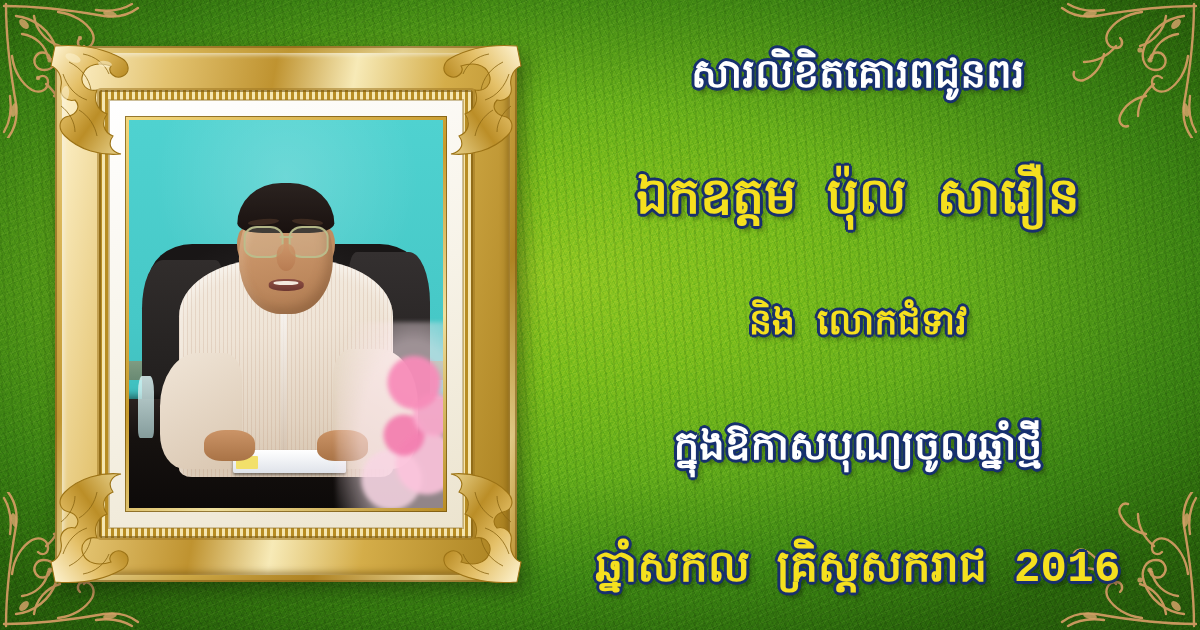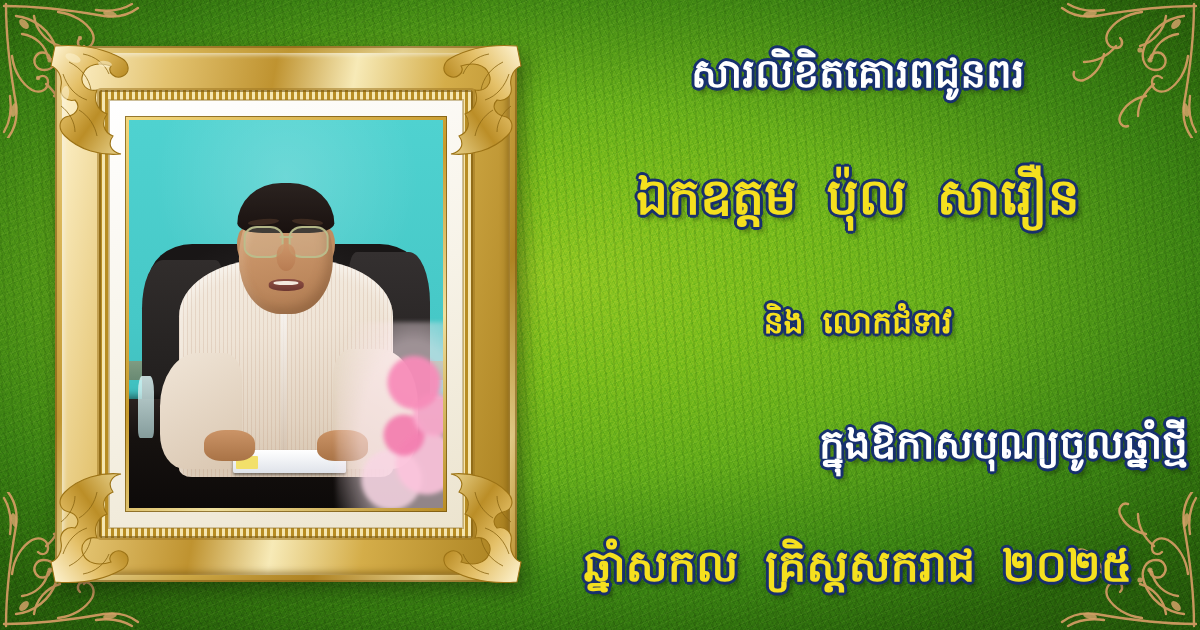--- a/index.html
+++ b/index.html
@@ -194,22 +194,22 @@
   .tline.gold{
     color:#f5e01e;
     text-shadow:
       -2px -2px 0 #19306d, 2px -2px 0 #19306d, -2px 2px 0 #19306d, 2px 2px 0 #19306d,
       -3px 0 0 #19306d, 3px 0 0 #19306d, 0 -3px 0 #19306d, 0 3px 0 #19306d,
       4px 5px 5px rgba(0,0,0,.40);
     font-family: Liberation Mono, monospace;
   }
   #l1{font-size:40px;}
   #l2{font-size:50px;}
-  #l3{font-size:31px;}
-  #l4{font-size:40px;text-align:right;}
+  #l3{font-size:36px;}
+  #l4{font-size:40px;}
   #l5{font-size:44px;}
 </style>
 </head>
 <body>
 
 <div id="card">
 
   <div class="bg-base"></div>
   <div class="bg-tex"></div>
   <div class="bg-tex2"></div>
@@ -407,16 +407,16 @@
       <div class="bottle"></div>
       <div class="flowers"></div>
     </div>
   </div>
 
   <div id="msg">
     <div id="l1" class="tline white">សារលិខិតគោរពជូនពរ</div>
     <div id="l2" class="tline gold">ឯកឧត្តម ប៉ុល សារឿន</div>
     <div id="l3" class="tline gold">និង លោកជំទាវ</div>
     <div id="l4" class="tline white">ក្នុងឱកាសបុណ្យចូលឆ្នាំថ្មី</div>
-    <div id="l5" class="tline gold">ឆ្នាំសកល គ្រិស្តសករាជ ២០២៥</div>
+    <div id="l5" class="tline gold">ឆ្នាំសកល គ្រិស្តសករាជ 2016</div>
   </div>
 
 </div>
 
 </body></html>

